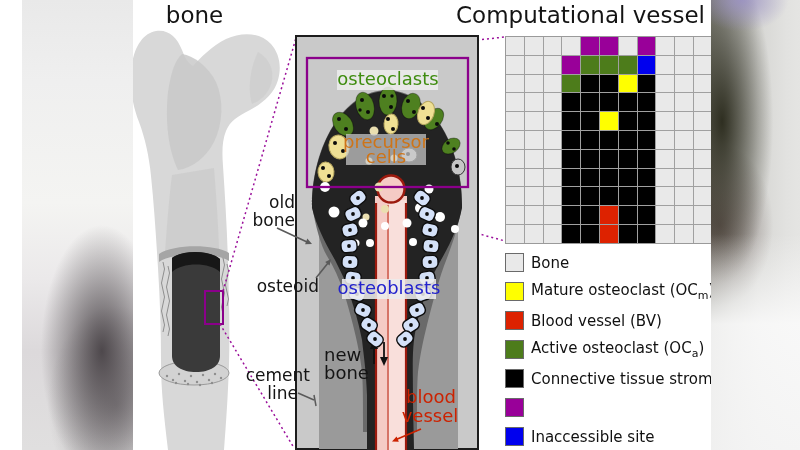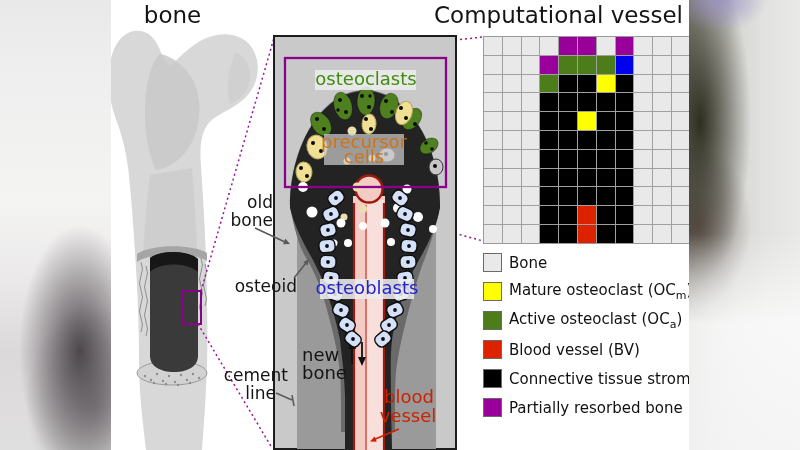--- a/index.html
+++ b/index.html
@@ -1,18 +1,18 @@
 <!DOCTYPE html>
 <html><head>
 <meta charset="utf-8">
 <style>
   html,body{margin:0;padding:0;}
   body{width:800px;height:450px;position:relative;overflow:hidden;background:#ffffff;
        font-family:"DejaVu Sans","Liberation Sans",sans-serif;}
-  .stage{position:absolute;inset:0;}
+  .stage{position:absolute;inset:0;margin-left:22px;}
   
   .bar{position:absolute;top:0;height:450px;z-index:5;}
   .bar-left{left:0;width:111px;
     background:
       radial-gradient(55% 28% at 72% 78%, rgba(68,62,66,.92), rgba(68,62,66,0) 100%),
       radial-gradient(62% 22% at 85% 90%, rgba(96,90,94,.55), rgba(96,90,94,0) 100%),
       linear-gradient(180deg,#e9e9e9 0%,#efefef 18%,#f4f4f2 45%,#ebe9ea 62%,#dcd9db 78%,#e0dfdf 100%);}
   .bar-right{left:689px;width:111px;
     background:
       linear-gradient(180deg, rgba(255,255,255,0) 52%, rgba(250,250,250,.9) 72%, rgba(245,245,245,.95) 100%),
@@ -443,32 +443,35 @@
   <div class="legend" id="model-legend">
       <div class="lrow">
         <span class="sw" style="background: rgb(233, 233, 233);"></span>
         <span class="ltext">Bone</span>
       </div>
       <div class="lrow">
         <span class="sw" style="background: rgb(255, 255, 0);"></span>
         <span class="ltext">Mature osteoclast (OC<sub>m</sub>)</span>
       </div>
       <div class="lrow">
+        <span class="sw" style="background: rgb(221, 34, 0);"></span>
+        <span class="ltext">Blood vessel (BV)</span>
+      </div>
+      <div class="lrow">
         <span class="sw" style="background: rgb(77, 124, 27);"></span>
         <span class="ltext">Active osteoclast (OC<sub>a</sub>)</span>
       </div>
       <div class="lrow">
-        <span class="sw" style="background: rgb(221, 34, 0);"></span>
-        <span class="ltext">Blood vessel (BV)</span>
-      </div>
-      <div class="lrow">
         <span class="sw" style="background: rgb(0, 0, 0);"></span>
         <span class="ltext">Connective tissue stroma</span>
       </div>
       <div class="lrow">
         <span class="sw" style="background: rgb(153, 0, 153);"></span>
-        <span class="ltext">Partially resorbed bone</span>
+      </div>
+      <div class="lrow">
+        <span class="sw" style="background: rgb(0, 0, 238);"></span>
+        <span class="ltext">Inaccessible site</span>
       </div>
     </div>
 
   <div class="bar bar-left"></div>
   <div class="bar bar-right"></div>
 </div>
 
 </body></html>

